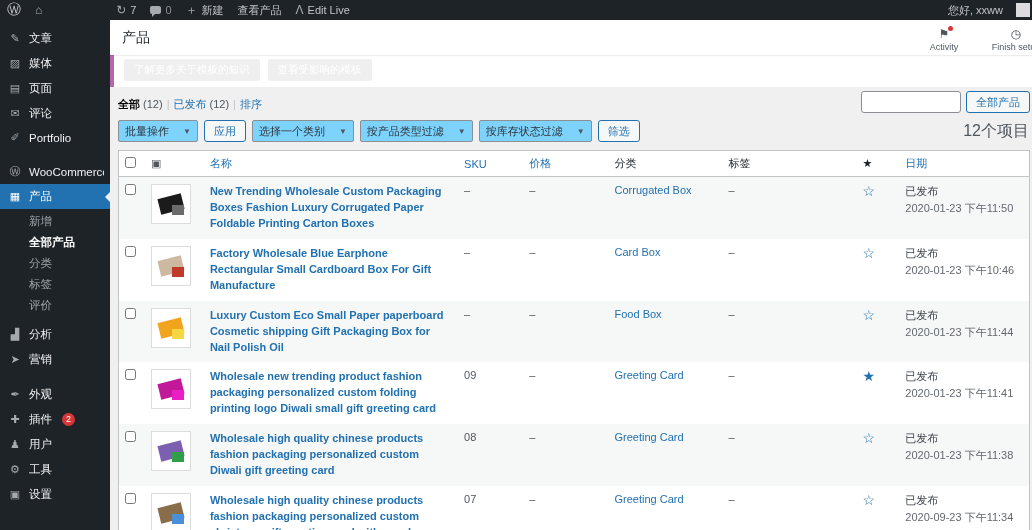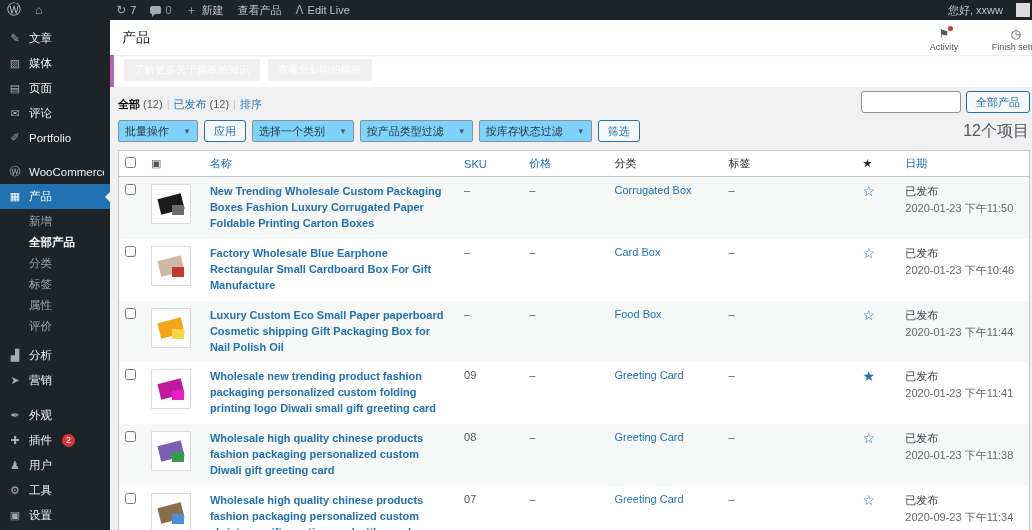--- a/index.html
+++ b/index.html
@@ -152,21 +152,20 @@
     </div>
     <div class="menu-item active">
       <span class="mi-icon">▦</span>
       <span class="mi-label">产品</span>
     </div>
     <div class="submenu">
       <div class="submenu-item">新增</div>
       <div class="submenu-item current">全部产品</div>
       <div class="submenu-item">分类</div>
       <div class="submenu-item">标签</div>
-      <div class="submenu-item">属性</div>
       <div class="submenu-item">评价</div>
     </div>
     <div class="menu-item">
       <span class="mi-icon">▟</span>
       <span class="mi-label">分析</span>
     </div>
     <div class="menu-item">
       <span class="mi-icon">➤</span>
       <span class="mi-label">营销</span>
     </div>

